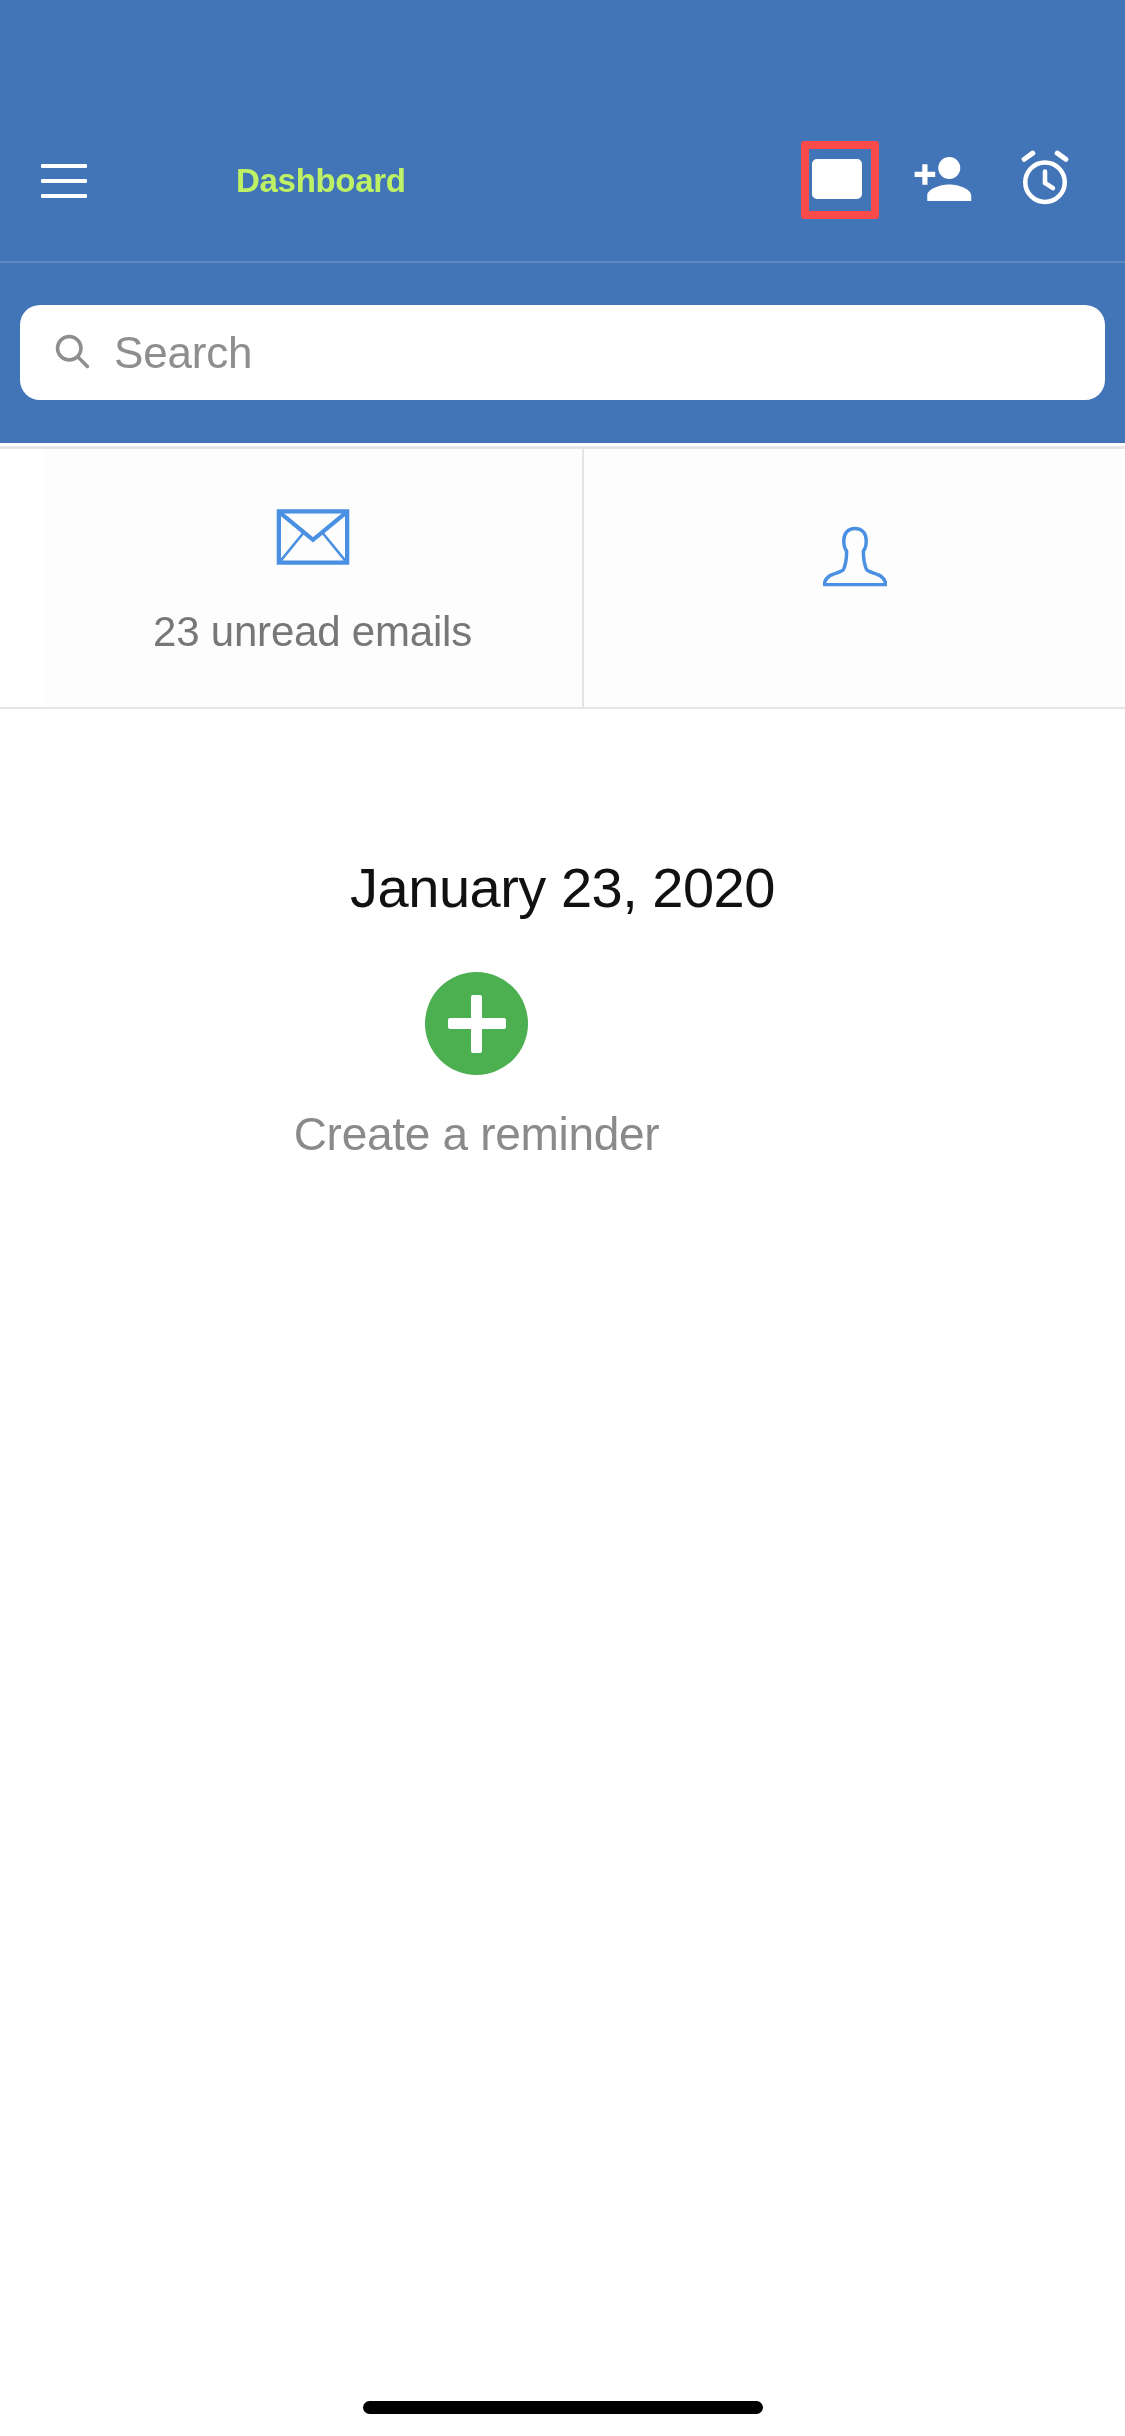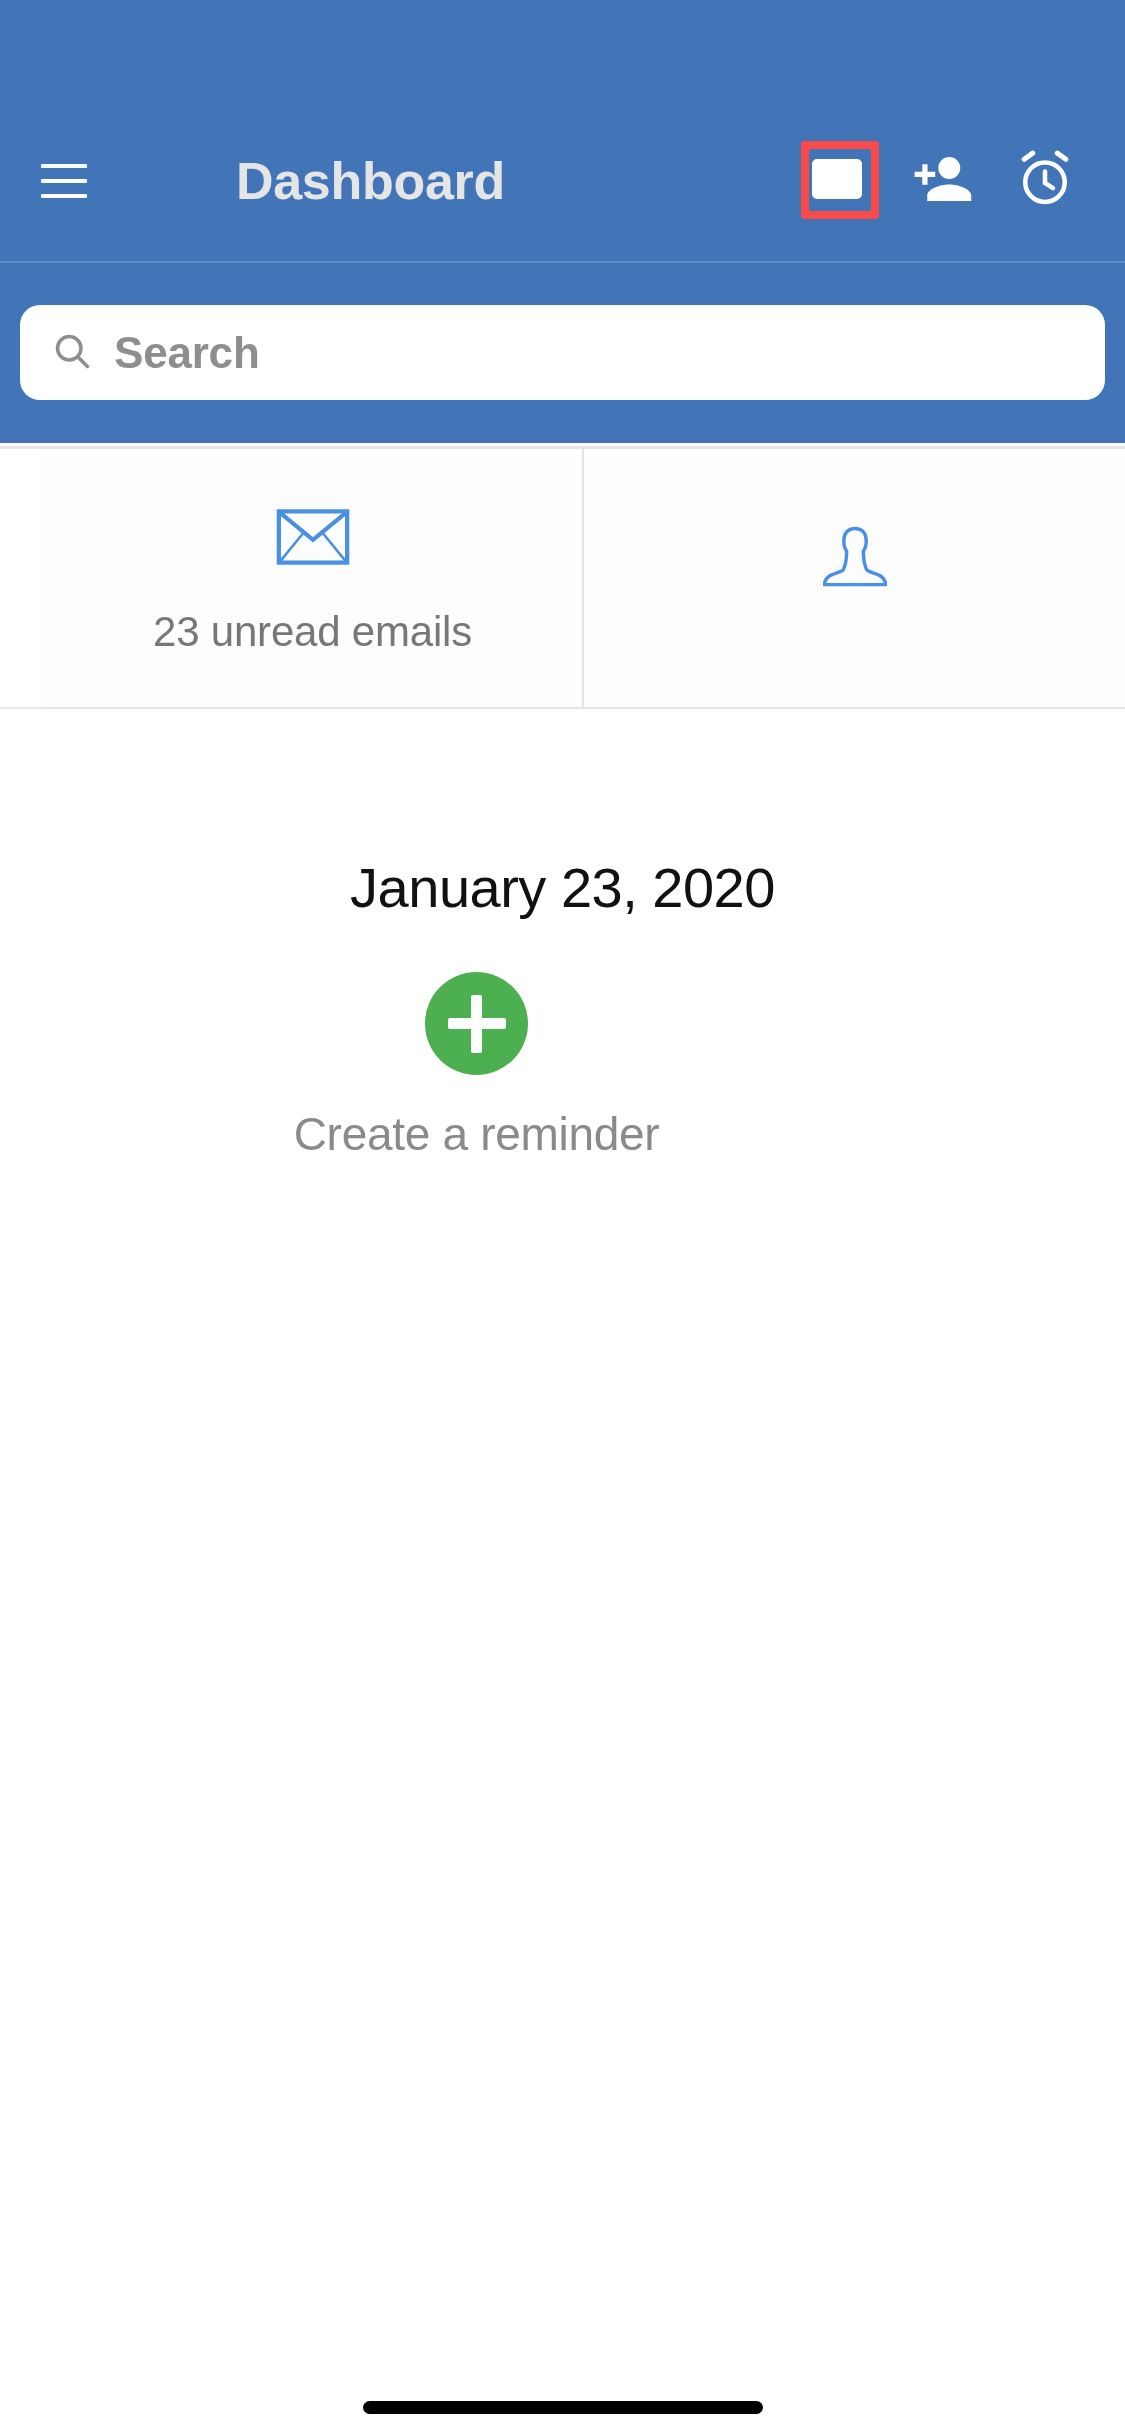--- a/index.html
+++ b/index.html
@@ -59,21 +59,21 @@
   .nav-hamburger {
     position:absolute; left:28px; top:50%; transform:translateY(-50%);
     width:72px; height:72px; display:flex; flex-direction:column;
     justify-content:center; align-items:center; gap:11px; cursor:pointer;
   }
   .nav-hamburger span{
     display:block; width:46px; height:4px; background:#ffffff; border-radius:1px;
   }
   .nav-title {
     position:absolute; left:236px; top:50%; transform:translateY(-50%);
-    font-size:52px; font-weight:600; color:#e5e5e5; letter-spacing:-0.3px;
+    font-size:33px; font-weight:600; color:#bef264; letter-spacing:-0.3px;
     white-space:nowrap;
   }
   .nav-actions {
     position:absolute; right:28px; top:50%; transform:translateY(-50%);
     display:flex; align-items:center; gap:0;
   }
   .nav-btn {
     width:104px; height:104px; display:flex; align-items:center;
     justify-content:center; cursor:pointer; position:relative;
   }
@@ -91,21 +91,21 @@
   .search-wrap {
     position:absolute; left:0; top:262px; width:1125px; height:181px;
     display:flex; align-items:center; justify-content:center;
   }
   .search-field {
     width:1085px; height:95px; background:#ffffff; border-radius:20px;
     display:flex; align-items:center; padding:0 30px; gap:20px;
     cursor:text;
   }
   .search-placeholder {
-    font-size:44px; color:#8e8e8e; letter-spacing:-0.2px;font-weight:bold;
+    font-size:44px; color:#8e8e8e; letter-spacing:-0.2px;
   }
   .stat-card {
     flex:1 1 50%;
     background:#fdfdfd;
     display:flex; flex-direction:column; align-items:center;
     justify-content:center;
     cursor:pointer;
   }
   .stat-card:first-child { border-right:2px solid #e3e3e3; }
   .stat-icon { margin-bottom:34px; height:74px; display:flex; align-items:center; }

